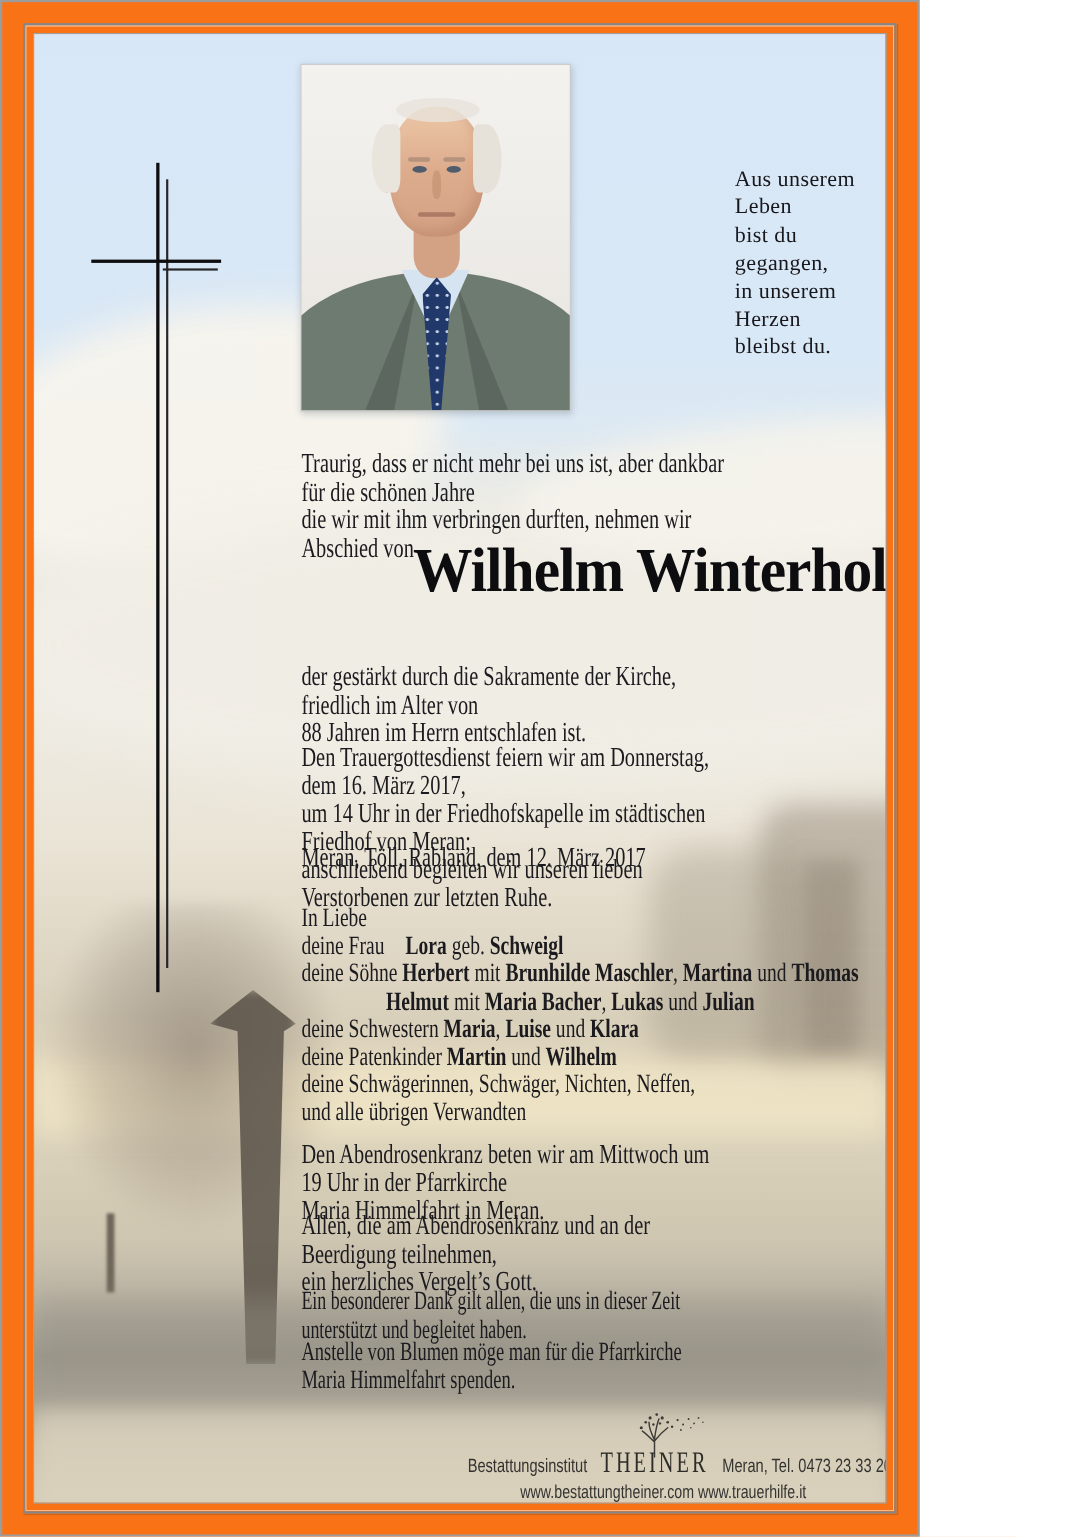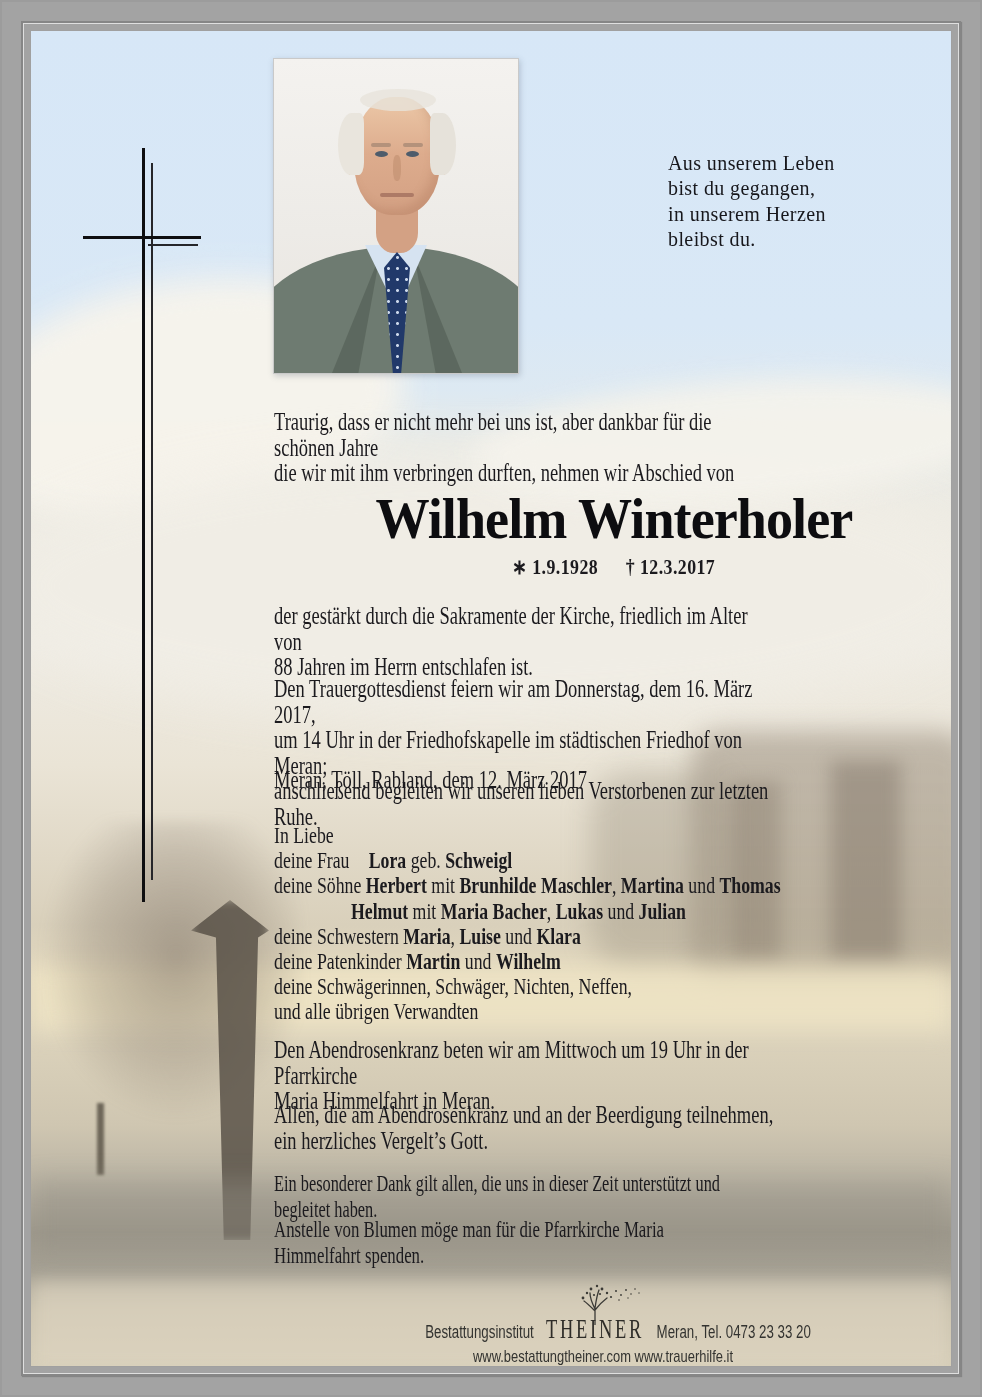--- a/index.html
+++ b/index.html
@@ -1,16 +1,16 @@
 <!DOCTYPE html>
 <html><head>
 <meta charset="utf-8">
 <style>
   html,body{margin:0;padding:0;background:#ffffff;}
-  .page{position:relative;width:982px;height:1397px;background:#a3a3a3;overflow:hidden;
+  .page{position:relative;width:836px;height:1397px;background:#f97316;overflow:hidden;
         font-family:"Liberation Serif", serif;color:#1b1a1e;}
   .edge-outer{position:absolute;inset:0;border:2px solid #9c9c9c;box-sizing:border-box;pointer-events:none;}
   .frame-mid{position:absolute;inset:21px;border:2px solid #868686;box-sizing:border-box;
              box-shadow:1px 1px 1px rgba(0,0,0,.18), inset 0 0 0 1px rgba(255,255,255,.65);pointer-events:none;}
   .content{position:absolute;inset:30px;border:1px solid #a0a0a0;box-sizing:border-box;overflow:hidden;}
 
   
   .bg{position:absolute;inset:0;
       background:linear-gradient(180deg,
         #d7e7f7 0%, #d9e8f6 22%, #dde9f2 27%, #e8eae6 31%, #edebe3 36%,
@@ -169,21 +169,20 @@
     <div class="epitaph">Aus unserem Leben
 bist du gegangen,
 in unserem Herzen
 bleibst du.</div>
 
     <div class="txt intro">Traurig, dass er nicht mehr bei uns ist, aber dankbar für die schönen Jahre
 die wir mit ihm verbringen durften, nehmen wir Abschied von</div>
 
     <div class="name-block">
       <span class="name">Wilhelm Winterholer</span>
-      <span class="dates"><span class="dates-inner"><span>∗ 1.9.1928</span>  <span>† 12.3.2017</span></span></span>
     </div>
 
     <div class="txt obituary">der gestärkt durch die Sakramente der Kirche, friedlich im Alter von
 88 Jahren im Herrn entschlafen ist.</div>
 
     <div class="txt service">Den Trauergottesdienst feiern wir am Donnerstag, dem 16. März 2017,
 um 14 Uhr in der Friedhofskapelle im städtischen Friedhof von Meran;
 anschließend begleiten wir unseren lieben Verstorbenen zur letzten Ruhe.</div>
 
     <div class="txt dateline">Meran, Töll, Rabland, dem 12. März 2017</div>

